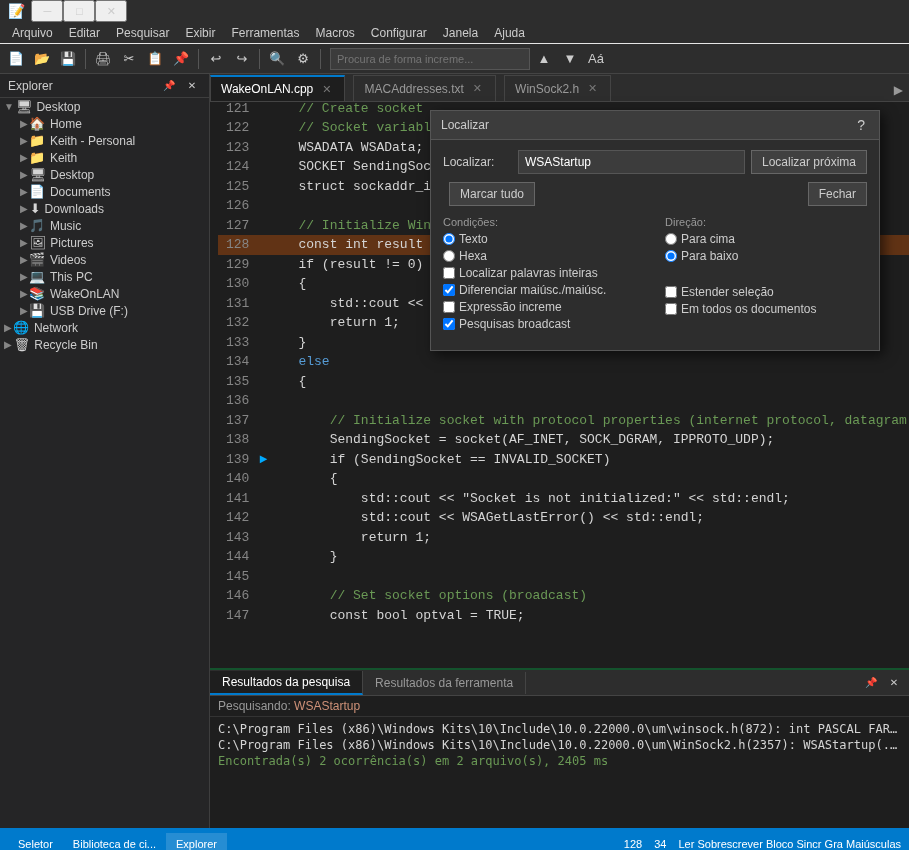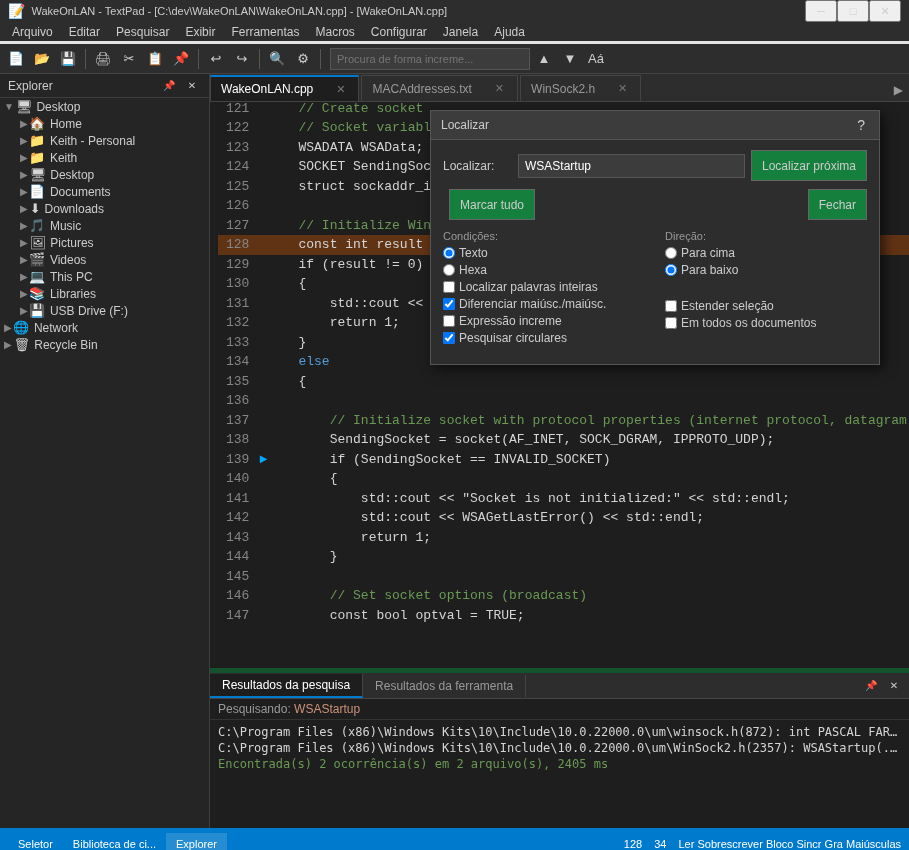--- a/index.html
+++ b/index.html
@@ -6,21 +6,21 @@
     body { width: 909px; height: 850px; overflow: hidden; font-family: 'Segoe UI', sans-serif; font-size: 12px; background: #1e1e1e; color: #d4d4d4; }
 
     
     #title-bar { background: #2d2d2d; height: 22px; display: flex; align-items: center; padding: 0 8px; color: #ccc; font-size: 11px; user-select: none; }
     #title-bar .title-icon { margin-right: 6px; font-size: 14px; }
     #title-bar .title-text { flex: 1; }
     #title-bar .win-btns { display: flex; gap: 0; }
     #title-bar .win-btn { width: 32px; height: 22px; display: flex; align-items: center; justify-content: center; cursor: pointer; font-size: 11px; color: #ccc; }
 
     
-    #menu-bar { background: #2d2d2d; height: 22px; display: flex; align-items: center; padding: 0 4px; border-bottom: 3px solid #e5e5e5; }
+    #menu-bar { background: #2d2d2d; height: 22px; display: flex; align-items: center; padding: 0 4px; border-bottom: 1px solid #e5e5e5; }
     #menu-bar .menu-item { padding: 2px 8px; cursor: pointer; font-size: 12px; color: #ccc; }
 
     
     #toolbar { background: #2d2d2d; height: 30px; display: flex; align-items: center; padding: 0 4px; border-bottom: 1px solid #444; gap: 2px; }
     .tb-btn { width: 24px; height: 24px; background: transparent; border: 1px solid transparent; cursor: pointer; display: flex; align-items: center; justify-content: center; color: #ccc; font-size: 13px; border-radius: 2px; }
     .tb-sep { width: 1px; height: 20px; background: #555; margin: 0 3px; }
     .tb-search { flex: 1; max-width: 200px; background: #3c3c3c; border: 1px solid #555; color: #ccc; padding: 2px 6px; font-size: 11px; height: 22px; margin-left: 4px; }
 
     
     #main-layout { display: flex; height: calc(850px - 22px - 22px - 30px - 22px); }
@@ -32,35 +32,35 @@
     .tree-item { display: flex; align-items: center; padding: 1px 0; cursor: pointer; white-space: nowrap; }
     .tree-icon { margin-right: 4px; font-size: 13px; }
     .tree-label { font-size: 12px; color: #cccccc; }
     .tree-arrow { color: #858585; font-size: 10px; margin-right: 2px; }
 
     
     #editor-area { flex: 1; display: flex; flex-direction: column; overflow: hidden; }
 
     
     #tab-bar { background: #2d2d2d; height: 28px; display: flex; align-items: flex-end; border-bottom: 1px solid #444; }
-    .tab { display: flex; align-items: center; padding: 0 10px; height: 26px; background: #2d2d2d; border: 1px solid #444; border-bottom: none; cursor: pointer; font-size: 12px; color: #999; margin-right: 2px; gap: 20px; }
+    .tab { display: flex; align-items: center; padding: 0 10px; height: 26px; background: #2d2d2d; border: 1px solid #444; border-bottom: none; cursor: pointer; font-size: 12px; color: #999; margin-right: 8px; gap: 6px; }
     .tab.active { background: #1e1e1e; color: #fff; border-top: 2px solid #007acc; }
     .tab .tab-close { font-size: 11px; color: #777; cursor: pointer; padding: 1px 3px; border-radius: 2px; }
     #tab-scroll-btn { margin-left: auto; padding: 4px 6px; color: #999; cursor: pointer; }
 
     
     #code-editor { flex: 1; display: flex; overflow: hidden; background: #1e1e1e; font-family: 'Consolas', 'Courier New', monospace; font-size: 13px; align-items: flex-end; }
     #code-content { flex: 1; padding: 4px 8px; overflow: auto; line-height: 1.5; white-space: pre; color: #d4d4d4; }
 
     
     #code-content::-webkit-scrollbar { width: 8px; height: 8px; background: #1e1e1e; }
     #code-content::-webkit-scrollbar-thumb { background: #555; }
 
     
-    #bottom-panel { height: 160px; background: #1e1e1e; border-top: 5px solid #14532d; display: flex; flex-direction: column; }
+    #bottom-panel { height: 160px; background: #1e1e1e; border-top: 2px solid #14532d; display: flex; flex-direction: column; }
     #bottom-tabs { background: #2d2d2d; height: 26px; display: flex; align-items: center; border-bottom: 1px solid #444; }
     .bottom-tab { padding: 4px 12px; font-size: 12px; color: #999; cursor: pointer; border-right: 1px solid #444; }
     .bottom-tab.active { color: #fff; background: #1e1e1e; border-bottom: 2px solid #007acc; }
     #bottom-content { flex: 1; overflow-y: auto; padding: 4px 8px; font-size: 12px; font-family: 'Consolas', monospace; color: #d4d4d4; }
     #bottom-content::-webkit-scrollbar { width: 6px; background: #1e1e1e; }
     #bottom-content::-webkit-scrollbar-thumb { background: #555; }
 
     
     #status-bar { background: #007acc; height: 32px; display: flex; align-items: center; padding: 0 8px; font-size: 11px; color: #fff; gap: 16px; }
     #status-bar .status-right { margin-left: auto; display: flex; gap: 12px; }
@@ -68,40 +68,39 @@
     .status-tab-btn { padding: 0 10px; height: 22px; display: flex; align-items: center; cursor: pointer; font-size: 11px; color: #fff; }
     .status-tab-btn.active { background: rgba(255,255,255,0.15); }
 
     
     #find-dialog { position: absolute; top: 110px; left: 430px; background: #2d2d2d; border: 1px solid #555; box-shadow: 4px 4px 12px rgba(0,0,0,0.6); z-index: 100; width: 450px; font-size: 12px; color: #ccc; }
     #find-dialog-title { background: #3c3c3c; padding: 6px 10px; display: flex; align-items: center; justify-content: space-between; font-size: 12px; color: #ccc; border-bottom: 1px solid #555; }
     #find-dialog-body { padding: 10px 12px; }
     .fd-row { display: flex; align-items: center; margin-bottom: 8px; }
     .fd-label { width: 75px; font-size: 12px; color: #ccc; }
     .fd-input { flex: 1; background: #3c3c3c; border: 1px solid #555; color: #fff; padding: 3px 6px; font-size: 12px; height: 24px; }
-    .fd-btn { padding: 3px 10px; background: #15803d; border: 1px solid #666; color: #ccc; cursor: pointer; font-size: 12px; white-space: nowrap; margin-left: 6px; height: 31px; }
+    .fd-btn { padding: 3px 10px; background: #404040; border: 1px solid #666; color: #ccc; cursor: pointer; font-size: 12px; white-space: nowrap; margin-left: 6px; height: 24px; }
     .fd-cols { display: flex; gap: 20px; margin-bottom: 6px; }
     .fd-section { flex: 1; }
     .fd-section-title { font-size: 11px; color: #999; margin-bottom: 4px; }
     .fd-check { display: flex; align-items: center; gap: 4px; margin-bottom: 3px; font-size: 12px; cursor: pointer; }
     .fd-check input[type=checkbox] { width: 12px; height: 12px; cursor: pointer; }
     .fd-radio { display: flex; align-items: center; gap: 4px; margin-bottom: 3px; font-size: 12px; cursor: pointer; }
     .fd-radio input[type=radio] { width: 12px; height: 12px; cursor: pointer; }
     .fd-close-btn { background: transparent; border: none; color: #ccc; cursor: pointer; font-size: 14px; padding: 0 4px; }
 
     
     #explorer-tree::-webkit-scrollbar { width: 6px; }
     #explorer-tree::-webkit-scrollbar-thumb { background: #555; }
   </style>
 </head>
 <body>
 
 <div id="title-bar">
   <span class="title-icon">📝</span>
-  <span class="title-text">WakeOnLAN - TextPad - [C:\dev\WakeOnLAN\WakeOnLAN.cpp] - [WakeOnLAN.cpp]</span>
   <div class="win-btns">
     <button class="win-btn">─</button>
     <button class="win-btn">□</button>
     <button class="win-btn close">✕</button>
   </div>
 </div>
 
 <div id="menu-bar">
   <span class="menu-item">Arquivo</span>
   <span class="menu-item">Editar</span>
@@ -199,21 +198,21 @@
         <span class="tree-label">Videos</span>
       </div>
       <div class="tree-item" style="padding-left: 20px;">
         <span class="tree-arrow">▶</span>
         <span class="tree-icon">💻</span>
         <span class="tree-label">This PC</span>
       </div>
       <div class="tree-item" style="padding-left: 20px;">
         <span class="tree-arrow">▶</span>
         <span class="tree-icon">📚</span>
-        <span class="tree-label">Libraries</span>
+        <span class="tree-label">WakeOnLAN</span>
       </div>
       <div class="tree-item" style="padding-left: 20px;">
         <span class="tree-arrow">▶</span>
         <span class="tree-icon">💾</span>
         <span class="tree-label">USB Drive (F:)</span>
       </div>
       <div class="tree-item" style="padding-left: 4px;">
         <span class="tree-arrow">▶</span>
         <span class="tree-icon">🌐</span>
         <span class="tree-label">Network</span>
@@ -321,21 +320,21 @@
         <label class="fd-check">
           <input type="checkbox" checked="" style="">
           <span>Diferenciar maiúsc./maiúsc.</span>
         </label>
         <label class="fd-check">
           <input type="checkbox" style="">
           <span>Expressão increme</span>
         </label>
         <label class="fd-check">
           <input type="checkbox" checked="" style="">
-          <span>Pesquisar circulares</span>
+          <span>Pesquisas broadcast</span>
         </label>
       </div>
       <div class="fd-section">
         <div class="fd-section-title">Direção:</div>
         <label class="fd-radio">
           <input type="radio" name="dir" style="">
           <span>Para cima</span>
         </label>
         <label class="fd-radio">
           <input type="radio" name="dir" checked="" style="">

